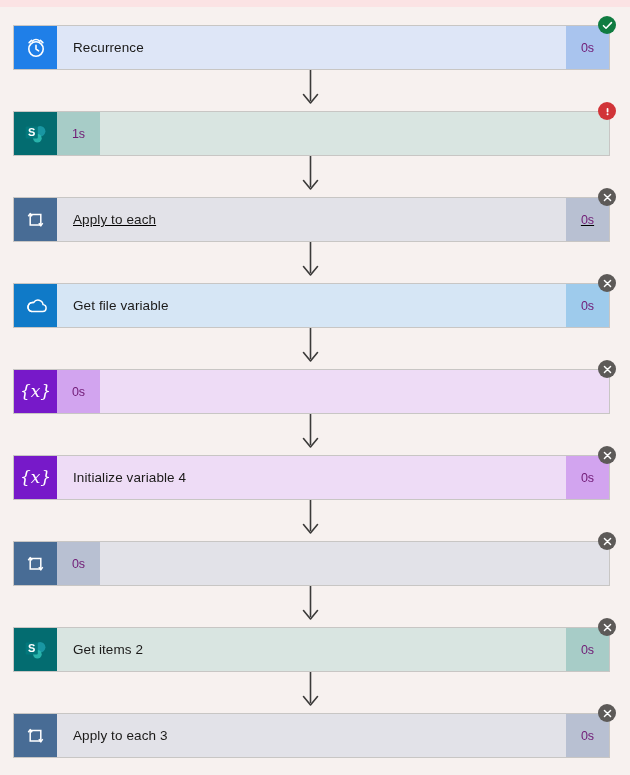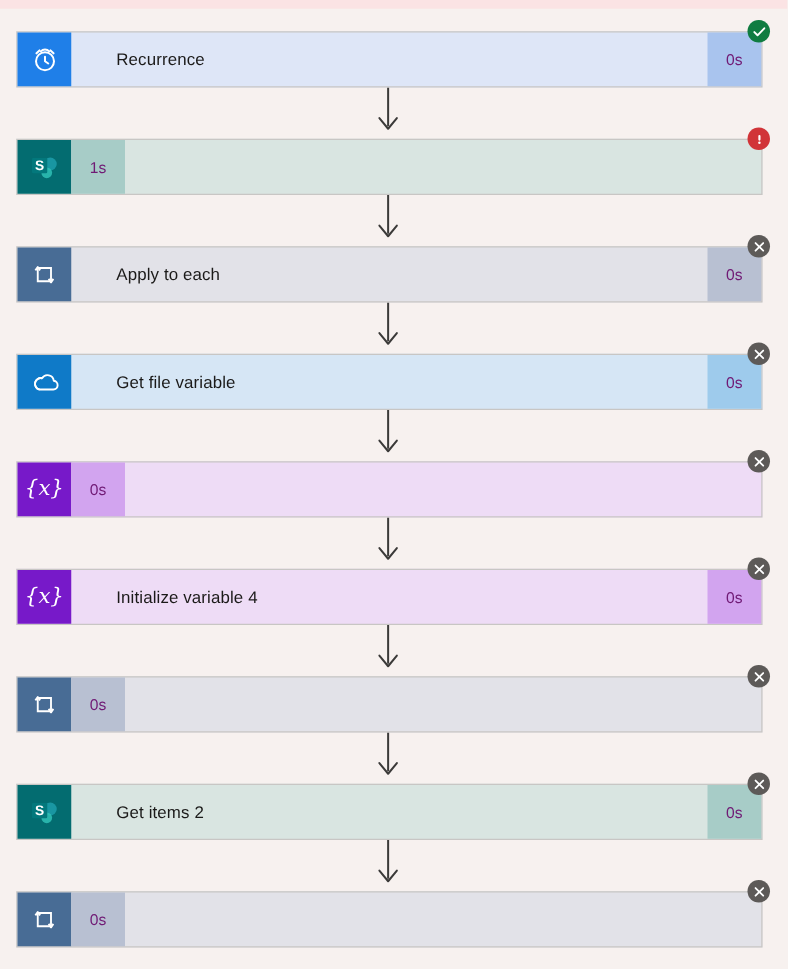--- a/index.html
+++ b/index.html
@@ -50,21 +50,21 @@
     min-width: 43px;
     display: flex;
     align-items: center;
     justify-content: center;
     color: #ffffff;
   }
   .card-title {
     flex: 1 1 auto;
     display: flex;
     align-items: center;
-    padding-left: 36px;
+    padding-left: 16px;
     font-size: 13.5px;
     color: #1b1a19;
     letter-spacing: 0.1px;
     white-space: nowrap;
     overflow: hidden;
   }
   .card-duration {
     width: 43px;
     min-width: 43px;
     display: flex;
@@ -156,87 +156,132 @@
           <rect x="5.1" y="2.1" width="1.9" height="5" rx="0.9" fill="#fff"></rect>
           <circle cx="6.05" cy="9" r="1.1" fill="#fff"></circle>
         </svg>
       </div>
       <div class="connector"><svg width="630" height="41" viewBox="0 0 630 41">
           <path d="M310.5 0 V31" stroke="#3b3a39" stroke-width="1.6" fill="none"></path>
           <path d="M303.5 24.5 310.5 33 317.5 24.5" stroke="#3b3a39" stroke-width="1.6" fill="none" stroke-linecap="round" stroke-linejoin="round"></path>
         </svg></div>
     </div>
     <div class="node-wrap">
+      <div class="card" style="border-color: rgb(200, 198, 196); background: rgb(226, 226, 232); text-decoration: underline;">
+        <div class="card-icon" style="background: rgb(72, 108, 149);">
+          <svg width="23" height="23" viewBox="0 0 23 23" fill="none">
+            <path d="M6.2 6.4V17h10.6" stroke="#fff" stroke-width="1.5" fill="none"></path>
+            <path d="M6.2 6.4h10.6v10.6" stroke="#fff" stroke-width="1.5" fill="none"></path>
+            <path d="M4.3 8.3 6.2 5.6 8.1 8.3" stroke="#fff" stroke-width="1.5" fill="none" stroke-linejoin="round"></path>
+            <path d="M14.9 15.1 16.8 17.9 18.7 15.1" stroke="#fff" stroke-width="1.5" fill="none" stroke-linejoin="round"></path>
+          </svg>
+        </div>
+        <div class="card-title">Apply to each</div>
+        <div class="card-duration" style="background: rgb(184, 192, 210);">0s</div>
+      </div>
+      <div class="status-badge badge-skipped" style="background: rgb(93, 90, 88);">
+        <svg width="9" height="9" viewBox="0 0 10 10">
+          <path d="M1.6 1.6 8.4 8.4M8.4 1.6 1.6 8.4" stroke="#fff" stroke-width="1.6" stroke-linecap="round"></path>
+        </svg>
+      </div>
+      <div class="connector"><svg width="630" height="41" viewBox="0 0 630 41">
+          <path d="M310.5 0 V31" stroke="#3b3a39" stroke-width="1.6" fill="none"></path>
+          <path d="M303.5 24.5 310.5 33 317.5 24.5" stroke="#3b3a39" stroke-width="1.6" fill="none" stroke-linecap="round" stroke-linejoin="round"></path>
+        </svg></div>
+    </div>
+    <div class="node-wrap">
+      <div class="card" style="border-color: rgb(200, 198, 196); background: rgb(214, 230, 245);">
+        <div class="card-icon" style="background: rgb(15, 122, 200);">
+          <svg width="28" height="28" viewBox="0 0 28 28" fill="none">
+            <path d="M9.6 19.6h11.1a3.5 3.5 0 0 0 .35-6.97 5.1 5.1 0 0 0-9.4-2.06 4.2 4.2 0 0 0-2.05 9.03z" stroke="#fff" stroke-width="1.5" fill="none" stroke-linejoin="round"></path>
+            <path d="M11.65 10.57a4.2 4.2 0 0 0-2.05 9.03" stroke="#fff" stroke-width="1.5" fill="none"></path>
+          </svg>
+        </div>
+        <div class="card-title">Get file variable</div>
+        <div class="card-duration" style="background: rgb(158, 203, 236);">0s</div>
+      </div>
+      <div class="status-badge badge-skipped" style="background: rgb(93, 90, 88);">
+        <svg width="9" height="9" viewBox="0 0 10 10">
+          <path d="M1.6 1.6 8.4 8.4M8.4 1.6 1.6 8.4" stroke="#fff" stroke-width="1.6" stroke-linecap="round"></path>
+        </svg>
+      </div>
+      <div class="connector"><svg width="630" height="41" viewBox="0 0 630 41">
+          <path d="M310.5 0 V31" stroke="#3b3a39" stroke-width="1.6" fill="none"></path>
+          <path d="M303.5 24.5 310.5 33 317.5 24.5" stroke="#3b3a39" stroke-width="1.6" fill="none" stroke-linecap="round" stroke-linejoin="round"></path>
+        </svg></div>
+    </div>
+    <div class="node-wrap">
+      <div class="card" style="border-color: rgb(200, 198, 196); background: rgb(238, 220, 246);">
+        <div class="card-icon" style="background: rgb(119, 25, 201);">
+          <span class="glyph-var">{<i>x</i>}</span>
+        </div>
+        <div class="card-duration" style="background: rgb(210, 164, 239);">0s</div>
+      </div>
+      <div class="status-badge badge-skipped" style="background: rgb(93, 90, 88);">
+        <svg width="9" height="9" viewBox="0 0 10 10">
+          <path d="M1.6 1.6 8.4 8.4M8.4 1.6 1.6 8.4" stroke="#fff" stroke-width="1.6" stroke-linecap="round"></path>
+        </svg>
+      </div>
+      <div class="connector"><svg width="630" height="41" viewBox="0 0 630 41">
+          <path d="M310.5 0 V31" stroke="#3b3a39" stroke-width="1.6" fill="none"></path>
+          <path d="M303.5 24.5 310.5 33 317.5 24.5" stroke="#3b3a39" stroke-width="1.6" fill="none" stroke-linecap="round" stroke-linejoin="round"></path>
+        </svg></div>
+    </div>
+    <div class="node-wrap">
+      <div class="card" style="border-color: rgb(200, 198, 196); background: rgb(238, 220, 246);">
+        <div class="card-icon" style="background: rgb(119, 25, 201);">
+          <span class="glyph-var">{<i>x</i>}</span>
+        </div>
+        <div class="card-title">Initialize variable 4</div>
+        <div class="card-duration" style="background: rgb(210, 164, 239);">0s</div>
+      </div>
+      <div class="status-badge badge-skipped" style="background: rgb(93, 90, 88);">
+        <svg width="9" height="9" viewBox="0 0 10 10">
+          <path d="M1.6 1.6 8.4 8.4M8.4 1.6 1.6 8.4" stroke="#fff" stroke-width="1.6" stroke-linecap="round"></path>
+        </svg>
+      </div>
+      <div class="connector"><svg width="630" height="41" viewBox="0 0 630 41">
+          <path d="M310.5 0 V31" stroke="#3b3a39" stroke-width="1.6" fill="none"></path>
+          <path d="M303.5 24.5 310.5 33 317.5 24.5" stroke="#3b3a39" stroke-width="1.6" fill="none" stroke-linecap="round" stroke-linejoin="round"></path>
+        </svg></div>
+    </div>
+    <div class="node-wrap">
       <div class="card" style="border-color: rgb(200, 198, 196); background: rgb(226, 226, 232);">
         <div class="card-icon" style="background: rgb(72, 108, 149);">
           <svg width="23" height="23" viewBox="0 0 23 23" fill="none">
             <path d="M6.2 6.4V17h10.6" stroke="#fff" stroke-width="1.5" fill="none"></path>
             <path d="M6.2 6.4h10.6v10.6" stroke="#fff" stroke-width="1.5" fill="none"></path>
             <path d="M4.3 8.3 6.2 5.6 8.1 8.3" stroke="#fff" stroke-width="1.5" fill="none" stroke-linejoin="round"></path>
             <path d="M14.9 15.1 16.8 17.9 18.7 15.1" stroke="#fff" stroke-width="1.5" fill="none" stroke-linejoin="round"></path>
           </svg>
         </div>
-        <div class="card-title">Apply to each</div>
         <div class="card-duration" style="background: rgb(184, 192, 210);">0s</div>
       </div>
       <div class="status-badge badge-skipped" style="background: rgb(93, 90, 88);">
         <svg width="9" height="9" viewBox="0 0 10 10">
           <path d="M1.6 1.6 8.4 8.4M8.4 1.6 1.6 8.4" stroke="#fff" stroke-width="1.6" stroke-linecap="round"></path>
         </svg>
       </div>
       <div class="connector"><svg width="630" height="41" viewBox="0 0 630 41">
           <path d="M310.5 0 V31" stroke="#3b3a39" stroke-width="1.6" fill="none"></path>
           <path d="M303.5 24.5 310.5 33 317.5 24.5" stroke="#3b3a39" stroke-width="1.6" fill="none" stroke-linecap="round" stroke-linejoin="round"></path>
         </svg></div>
     </div>
     <div class="node-wrap">
-      <div class="card" style="border-color: rgb(200, 198, 196); background: rgb(214, 230, 245);">
-        <div class="card-icon" style="background: rgb(15, 122, 200);">
-          <svg width="28" height="28" viewBox="0 0 28 28" fill="none">
-            <path d="M9.6 19.6h11.1a3.5 3.5 0 0 0 .35-6.97 5.1 5.1 0 0 0-9.4-2.06 4.2 4.2 0 0 0-2.05 9.03z" stroke="#fff" stroke-width="1.5" fill="none" stroke-linejoin="round"></path>
-            <path d="M11.65 10.57a4.2 4.2 0 0 0-2.05 9.03" stroke="#fff" stroke-width="1.5" fill="none"></path>
-          </svg>
-        </div>
-        <div class="card-title">Get file variable</div>
-        <div class="card-duration" style="background: rgb(158, 203, 236);">0s</div>
-      </div>
-      <div class="status-badge badge-skipped" style="background: rgb(93, 90, 88);">
-        <svg width="9" height="9" viewBox="0 0 10 10">
-          <path d="M1.6 1.6 8.4 8.4M8.4 1.6 1.6 8.4" stroke="#fff" stroke-width="1.6" stroke-linecap="round"></path>
-        </svg>
-      </div>
-      <div class="connector"><svg width="630" height="41" viewBox="0 0 630 41">
-          <path d="M310.5 0 V31" stroke="#3b3a39" stroke-width="1.6" fill="none"></path>
-          <path d="M303.5 24.5 310.5 33 317.5 24.5" stroke="#3b3a39" stroke-width="1.6" fill="none" stroke-linecap="round" stroke-linejoin="round"></path>
-        </svg></div>
-    </div>
-    <div class="node-wrap">
-      <div class="card" style="border-color: rgb(200, 198, 196); background: rgb(238, 220, 246);">
-        <div class="card-icon" style="background: rgb(119, 25, 201);">
-          <span class="glyph-var">{<i>x</i>}</span>
-        </div>
-        <div class="card-duration" style="background: rgb(210, 164, 239);">0s</div>
-      </div>
-      <div class="status-badge badge-skipped" style="background: rgb(93, 90, 88);">
-        <svg width="9" height="9" viewBox="0 0 10 10">
-          <path d="M1.6 1.6 8.4 8.4M8.4 1.6 1.6 8.4" stroke="#fff" stroke-width="1.6" stroke-linecap="round"></path>
-        </svg>
-      </div>
-      <div class="connector"><svg width="630" height="41" viewBox="0 0 630 41">
-          <path d="M310.5 0 V31" stroke="#3b3a39" stroke-width="1.6" fill="none"></path>
-          <path d="M303.5 24.5 310.5 33 317.5 24.5" stroke="#3b3a39" stroke-width="1.6" fill="none" stroke-linecap="round" stroke-linejoin="round"></path>
-        </svg></div>
-    </div>
-    <div class="node-wrap">
-      <div class="card" style="border-color: rgb(200, 198, 196); background: rgb(238, 220, 246);">
-        <div class="card-icon" style="background: rgb(119, 25, 201);">
-          <span class="glyph-var">{<i>x</i>}</span>
-        </div>
-        <div class="card-title">Initialize variable 4</div>
-        <div class="card-duration" style="background: rgb(210, 164, 239);">0s</div>
+      <div class="card" style="border-color: rgb(200, 198, 196); background: rgb(217, 229, 225);">
+        <div class="card-icon" style="background: rgb(3, 108, 112);">
+          <svg width="26" height="26" viewBox="0 0 26 26" fill="none">
+            <circle cx="17.2" cy="10.2" r="5.2" fill="#1b9aa6" opacity="0.92"></circle>
+            <circle cx="14.4" cy="17.2" r="4.3" fill="#2fc0b5" opacity="0.85"></circle>
+            <rect x="2.6" y="5.4" width="12.2" height="12.2" rx="1" fill="#03787c"></rect>
+            <text x="8.7" y="15.2" text-anchor="middle" font-family="Liberation Sans, sans-serif" font-size="11" font-weight="bold" fill="#ffffff">S</text>
+          </svg>
+        </div>
+        <div class="card-title">Get items 2</div>
+        <div class="card-duration" style="background: rgb(167, 204, 199);">0s</div>
       </div>
       <div class="status-badge badge-skipped" style="background: rgb(93, 90, 88);">
         <svg width="9" height="9" viewBox="0 0 10 10">
           <path d="M1.6 1.6 8.4 8.4M8.4 1.6 1.6 8.4" stroke="#fff" stroke-width="1.6" stroke-linecap="round"></path>
         </svg>
       </div>
       <div class="connector"><svg width="630" height="41" viewBox="0 0 630 41">
           <path d="M310.5 0 V31" stroke="#3b3a39" stroke-width="1.6" fill="none"></path>
           <path d="M303.5 24.5 310.5 33 317.5 24.5" stroke="#3b3a39" stroke-width="1.6" fill="none" stroke-linecap="round" stroke-linejoin="round"></path>
         </svg></div>
@@ -244,66 +289,22 @@
     <div class="node-wrap">
       <div class="card" style="border-color: rgb(200, 198, 196); background: rgb(226, 226, 232);">
         <div class="card-icon" style="background: rgb(72, 108, 149);">
           <svg width="23" height="23" viewBox="0 0 23 23" fill="none">
             <path d="M6.2 6.4V17h10.6" stroke="#fff" stroke-width="1.5" fill="none"></path>
             <path d="M6.2 6.4h10.6v10.6" stroke="#fff" stroke-width="1.5" fill="none"></path>
             <path d="M4.3 8.3 6.2 5.6 8.1 8.3" stroke="#fff" stroke-width="1.5" fill="none" stroke-linejoin="round"></path>
             <path d="M14.9 15.1 16.8 17.9 18.7 15.1" stroke="#fff" stroke-width="1.5" fill="none" stroke-linejoin="round"></path>
           </svg>
         </div>
+        <div class="card-title">Apply to each 3</div>
         <div class="card-duration" style="background: rgb(184, 192, 210);">0s</div>
       </div>
       <div class="status-badge badge-skipped" style="background: rgb(93, 90, 88);">
         <svg width="9" height="9" viewBox="0 0 10 10">
           <path d="M1.6 1.6 8.4 8.4M8.4 1.6 1.6 8.4" stroke="#fff" stroke-width="1.6" stroke-linecap="round"></path>
         </svg>
       </div>
-      <div class="connector"><svg width="630" height="41" viewBox="0 0 630 41">
-          <path d="M310.5 0 V31" stroke="#3b3a39" stroke-width="1.6" fill="none"></path>
-          <path d="M303.5 24.5 310.5 33 317.5 24.5" stroke="#3b3a39" stroke-width="1.6" fill="none" stroke-linecap="round" stroke-linejoin="round"></path>
-        </svg></div>
-    </div>
-    <div class="node-wrap">
-      <div class="card" style="border-color: rgb(200, 198, 196); background: rgb(217, 229, 225);">
-        <div class="card-icon" style="background: rgb(3, 108, 112);">
-          <svg width="26" height="26" viewBox="0 0 26 26" fill="none">
-            <circle cx="17.2" cy="10.2" r="5.2" fill="#1b9aa6" opacity="0.92"></circle>
-            <circle cx="14.4" cy="17.2" r="4.3" fill="#2fc0b5" opacity="0.85"></circle>
-            <rect x="2.6" y="5.4" width="12.2" height="12.2" rx="1" fill="#03787c"></rect>
-            <text x="8.7" y="15.2" text-anchor="middle" font-family="Liberation Sans, sans-serif" font-size="11" font-weight="bold" fill="#ffffff">S</text>
-          </svg>
-        </div>
-        <div class="card-title">Get items 2</div>
-        <div class="card-duration" style="background: rgb(167, 204, 199);">0s</div>
-      </div>
-      <div class="status-badge badge-skipped" style="background: rgb(93, 90, 88);">
-        <svg width="9" height="9" viewBox="0 0 10 10">
-          <path d="M1.6 1.6 8.4 8.4M8.4 1.6 1.6 8.4" stroke="#fff" stroke-width="1.6" stroke-linecap="round"></path>
-        </svg>
-      </div>
-      <div class="connector"><svg width="630" height="41" viewBox="0 0 630 41">
-          <path d="M310.5 0 V31" stroke="#3b3a39" stroke-width="1.6" fill="none"></path>
-          <path d="M303.5 24.5 310.5 33 317.5 24.5" stroke="#3b3a39" stroke-width="1.6" fill="none" stroke-linecap="round" stroke-linejoin="round"></path>
-        </svg></div>
-    </div>
-    <div class="node-wrap">
-      <div class="card" style="border-color: rgb(200, 198, 196); background: rgb(226, 226, 232);">
-        <div class="card-icon" style="background: rgb(72, 108, 149);">
-          <svg width="23" height="23" viewBox="0 0 23 23" fill="none">
-            <path d="M6.2 6.4V17h10.6" stroke="#fff" stroke-width="1.5" fill="none"></path>
-            <path d="M6.2 6.4h10.6v10.6" stroke="#fff" stroke-width="1.5" fill="none"></path>
-            <path d="M4.3 8.3 6.2 5.6 8.1 8.3" stroke="#fff" stroke-width="1.5" fill="none" stroke-linejoin="round"></path>
-            <path d="M14.9 15.1 16.8 17.9 18.7 15.1" stroke="#fff" stroke-width="1.5" fill="none" stroke-linejoin="round"></path>
-          </svg>
-        </div>
-        <div class="card-duration" style="background: rgb(184, 192, 210);">0s</div>
-      </div>
-      <div class="status-badge badge-skipped" style="background: rgb(93, 90, 88);">
-        <svg width="9" height="9" viewBox="0 0 10 10">
-          <path d="M1.6 1.6 8.4 8.4M8.4 1.6 1.6 8.4" stroke="#fff" stroke-width="1.6" stroke-linecap="round"></path>
-        </svg>
-      </div>
     </div>
   </div>
 
 </body></html>

